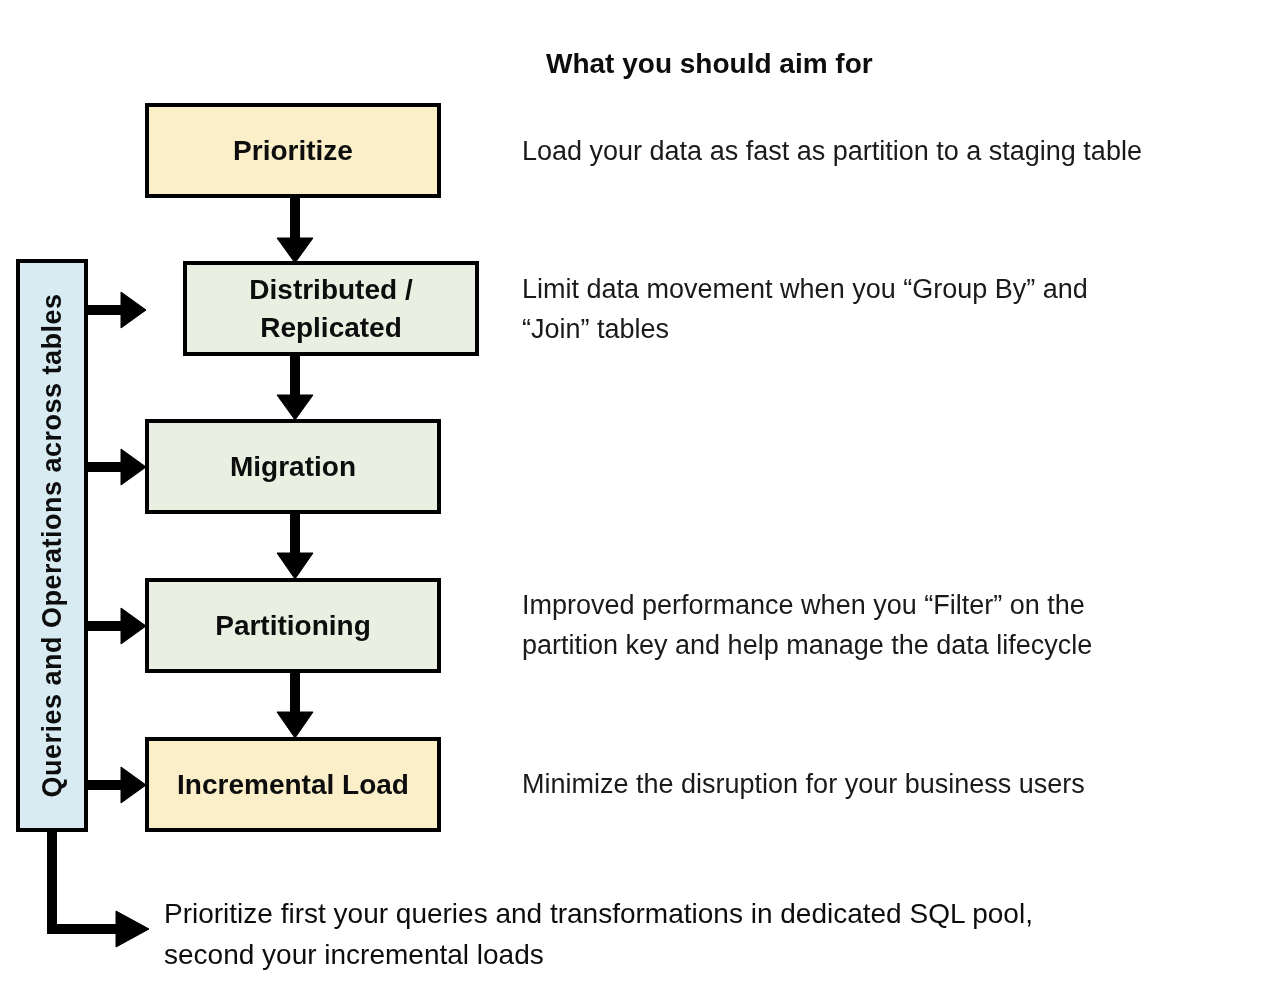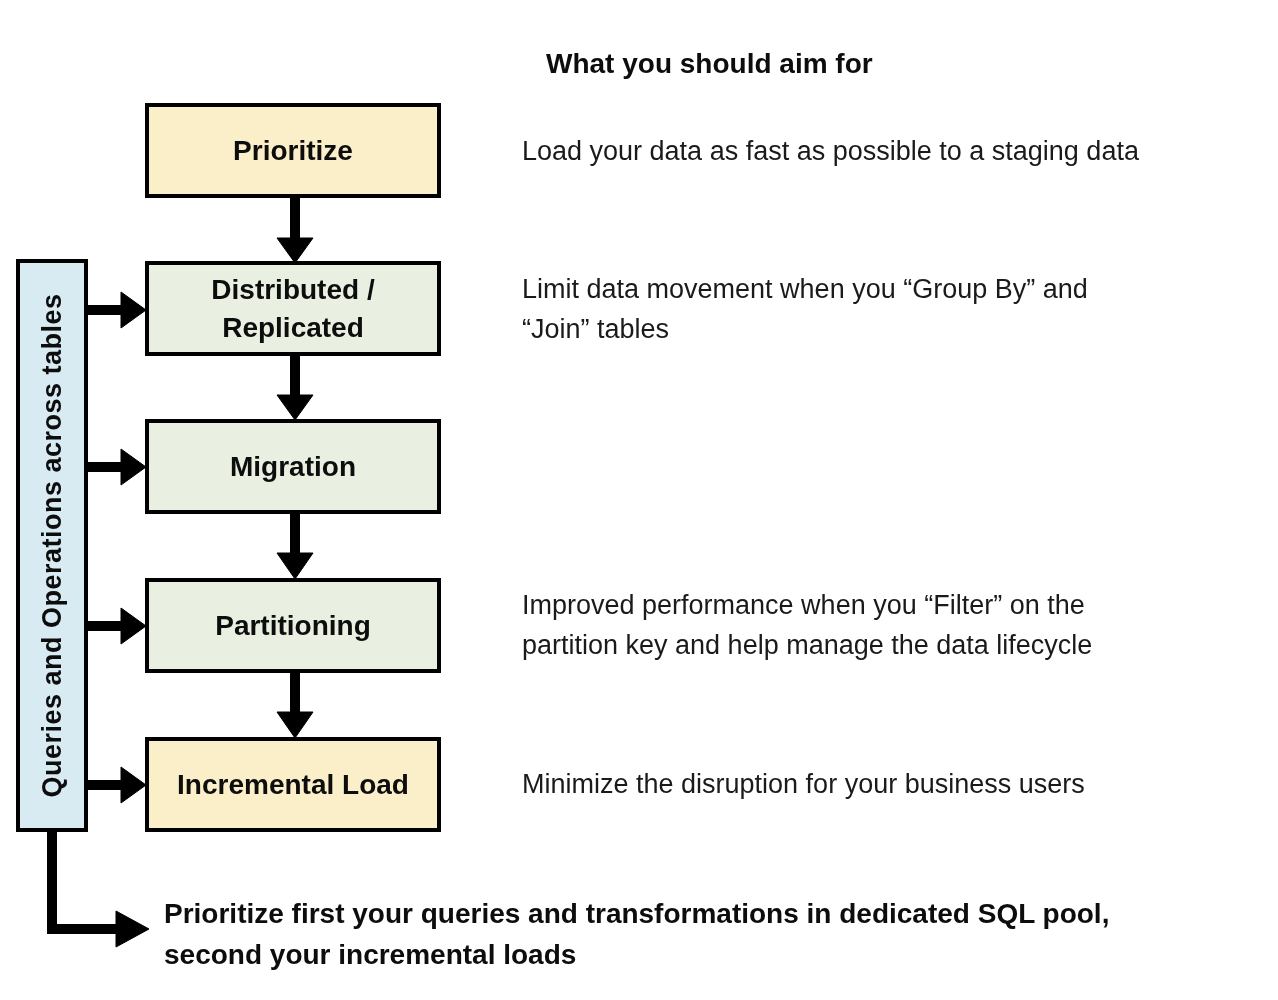--- a/index.html
+++ b/index.html
@@ -99,21 +99,21 @@
   .desc-2 { top: 269px; }
   .desc-3 { top: 427px; }
   .desc-4 { top: 585px; }
   .desc-5 { top: 764px; }
   .footer-note {
     position: absolute;
     left: 164px;
     top: 893px;
     width: 1070px;
     font-size: 28px;
-    font-weight: bold;
+    font-weight: normal;
     line-height: 41px;
     color: #0d0d0d;
     white-space: pre-line;
   }
 </style>
 </head>
 <body>
 
 <div class="canvas">
 
@@ -161,35 +161,35 @@
 
   <h1 class="diagram-title">What you should aim for</h1>
 
   <div class="sidebar" style="background-color: rgb(216, 234, 242);">
     <span class="sidebar-label">Queries and Operations across tables</span>
   </div>
 
   <div class="step-box step-1" style="background-color: rgb(251, 239, 201);">
     <span class="step-label">Prioritize</span>
   </div>
-  <div class="step-box step-2" style="background-color: rgb(233, 240, 225);">
+  <div class="step-box step-2" style="background-color: rgb(233, 240, 225); margin-left: 38px;">
     <span class="step-label">Distributed /
 Replicated</span>
   </div>
   <div class="step-box step-3" style="background-color: rgb(233, 240, 225);">
     <span class="step-label">Migration</span>
   </div>
   <div class="step-box step-4" style="background-color: rgb(233, 240, 225);">
     <span class="step-label">Partitioning</span>
   </div>
   <div class="step-box step-5" style="background-color: rgb(251, 239, 201);">
     <span class="step-label">Incremental Load</span>
   </div>
 
-  <div class="desc desc-1">Load your data as fast as possible to a staging data</div>
+  <div class="desc desc-1">Load your data as fast as partition to a staging table</div>
   <div class="desc desc-2">Limit data movement when you “Group By” and
 “Join” tables</div>
   <div class="desc desc-4">Improved performance when you “Filter” on the
 partition key and help manage the data lifecycle</div>
   <div class="desc desc-5">Minimize the disruption for your business users</div>
 
   <div class="footer-note">Prioritize first your queries and transformations in dedicated SQL pool,
 second your incremental loads</div>
 
 </div>

